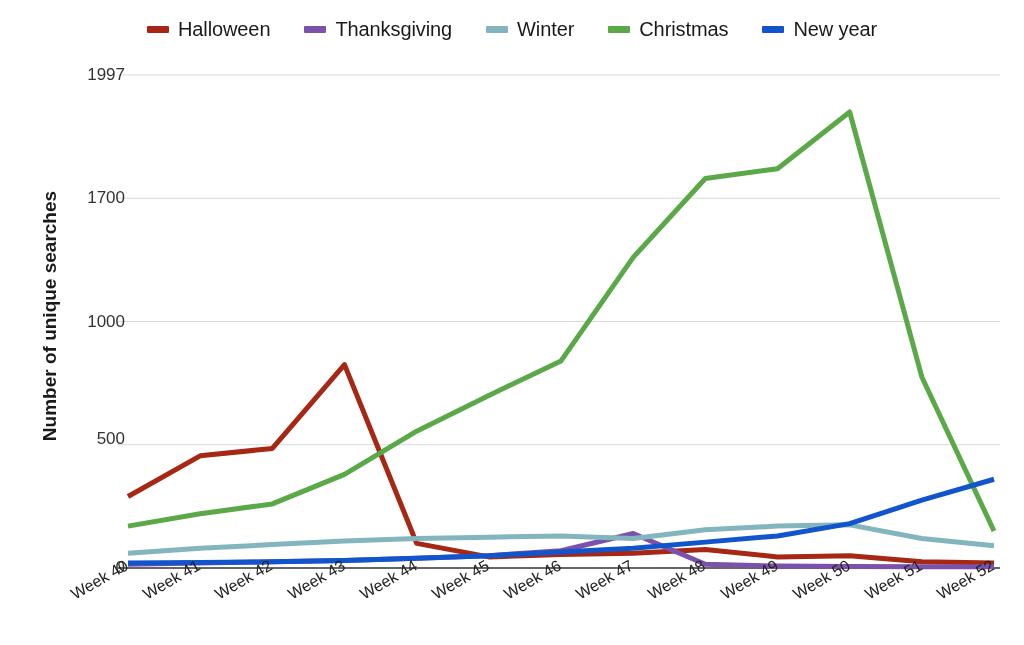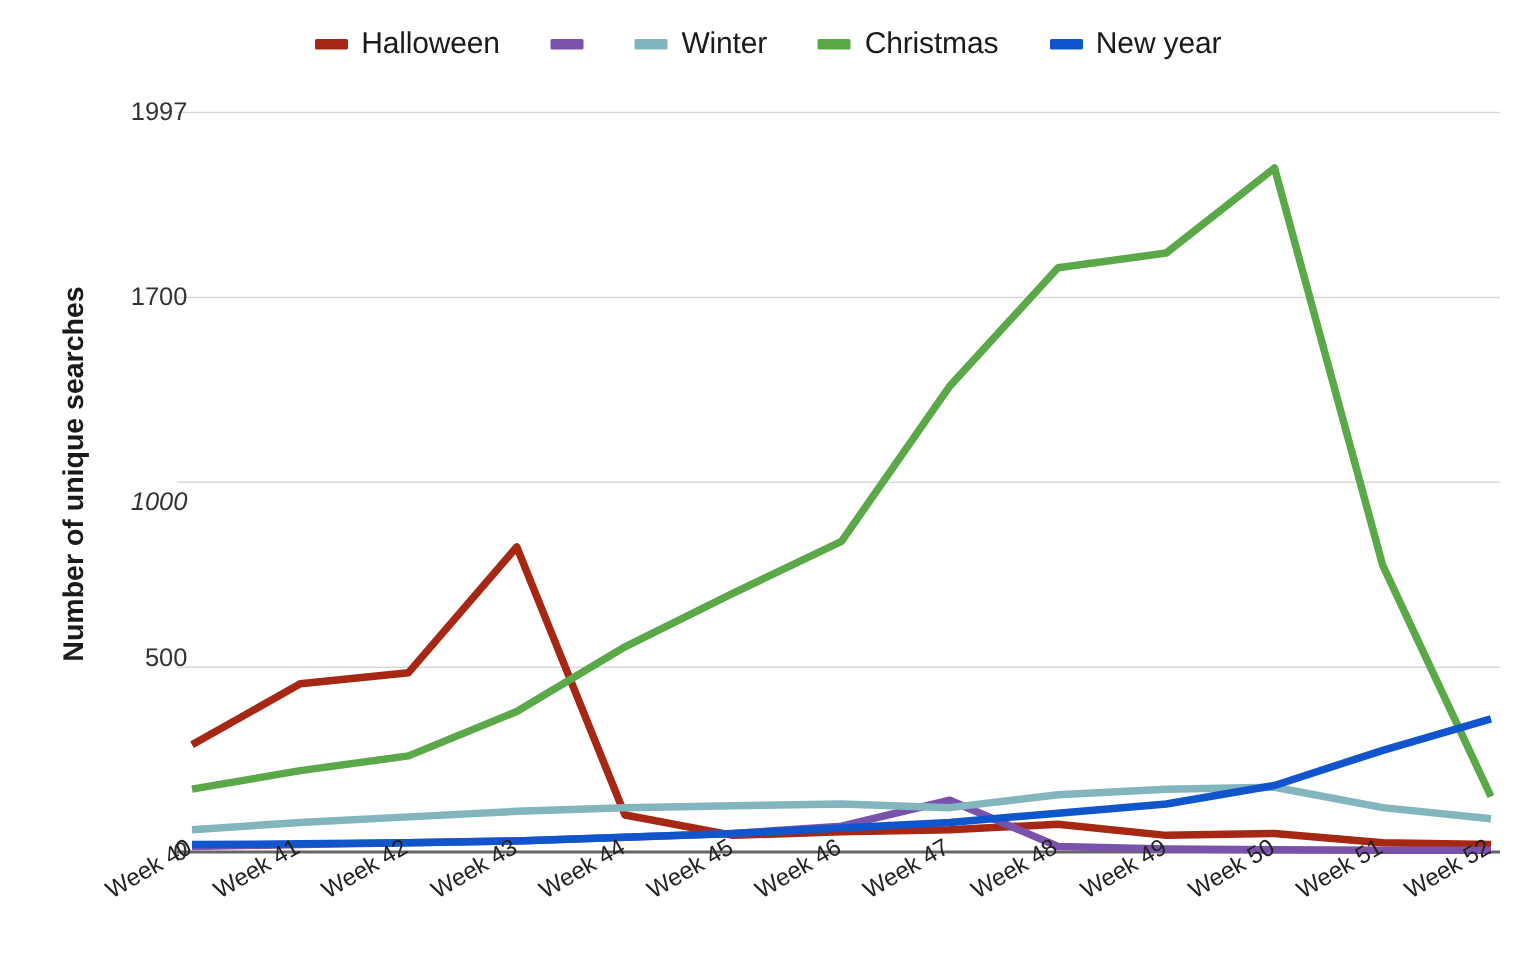--- a/index.html
+++ b/index.html
@@ -106,20 +106,21 @@
 
 <div id="chart-root">
 
   <div id="legend">
       <div class="legend-item">
         <span class="legend-swatch" style="background: rgb(165, 39, 20);"></span>
         <span class="legend-label">Halloween</span>
       </div>
       <div class="legend-item">
         <span class="legend-swatch" style="background: rgb(123, 82, 171);"></span>
+        <span class="legend-label">Thanksgiving</span>
       </div>
       <div class="legend-item">
         <span class="legend-swatch" style="background: rgb(130, 181, 189);"></span>
         <span class="legend-label">Winter</span>
       </div>
       <div class="legend-item">
         <span class="legend-swatch" style="background: rgb(91, 168, 73);"></span>
         <span class="legend-label">Christmas</span>
       </div>
       <div class="legend-item">
@@ -139,21 +140,21 @@
         <polyline points="128.00,564.30 200.17,563.07 272.33,561.84 344.50,560.61 416.67,558.14 488.83,555.67 561.00,550.75 633.17,533.49 705.33,564.30 777.50,566.03 849.67,566.52 921.83,566.77 994.00,566.77" fill="none" stroke="#7b52ab" stroke-width="5" stroke-linejoin="round" stroke-linecap="butt"></polyline>
         <polyline points="128.00,553.21 200.17,548.28 272.33,544.58 344.50,540.88 416.67,538.42 488.83,537.19 561.00,535.96 633.17,538.42 705.33,529.79 777.50,526.10 849.67,524.86 921.83,538.42 994.00,545.82" fill="none" stroke="#82b5bd" stroke-width="5" stroke-linejoin="round" stroke-linecap="butt"></polyline>
         <polyline points="128.00,526.10 200.17,513.77 272.33,503.91 344.50,474.33 416.67,431.19 488.83,395.45 561.00,360.94 633.17,257.41 705.33,178.53 777.50,168.67 849.67,111.97 921.83,376.96 994.00,531.02" fill="none" stroke="#5ba849" stroke-width="5" stroke-linejoin="round" stroke-linecap="butt"></polyline>
         <polyline points="128.00,563.07 200.17,562.58 272.33,561.84 344.50,560.61 416.67,558.14 488.83,555.67 561.00,551.98 633.17,548.28 705.33,542.12 777.50,535.96 849.67,523.63 921.83,500.21 994.00,479.26" fill="none" stroke="#1155cc" stroke-width="5" stroke-linejoin="round" stroke-linecap="butt"></polyline>
       </svg>
   </div>
 
   <div id="y-tick-wrap">
       <div class="y-tick-label" style="top: 568px;">0</div>
       <div class="y-tick-label" style="top: 439px;">500</div>
-      <div class="y-tick-label" style="top: 335px; font-style: italic;">1000</div>
+      <div class="y-tick-label" style="top: 322px;">1000</div>
       <div class="y-tick-label" style="top: 198.25px;">1700</div>
       <div class="y-tick-label" style="top: 75px;">1997</div>
     </div>
 
   <div id="y-axis-title">Number of unique searches</div>
 
   <div id="x-tick-wrap">
       <div class="x-tick-label" style="left: 68px; top: 588px;">Week 40</div>
       <div class="x-tick-label" style="left: 140.167px; top: 588px;">Week 41</div>
       <div class="x-tick-label" style="left: 212.333px; top: 588px;">Week 42</div>

